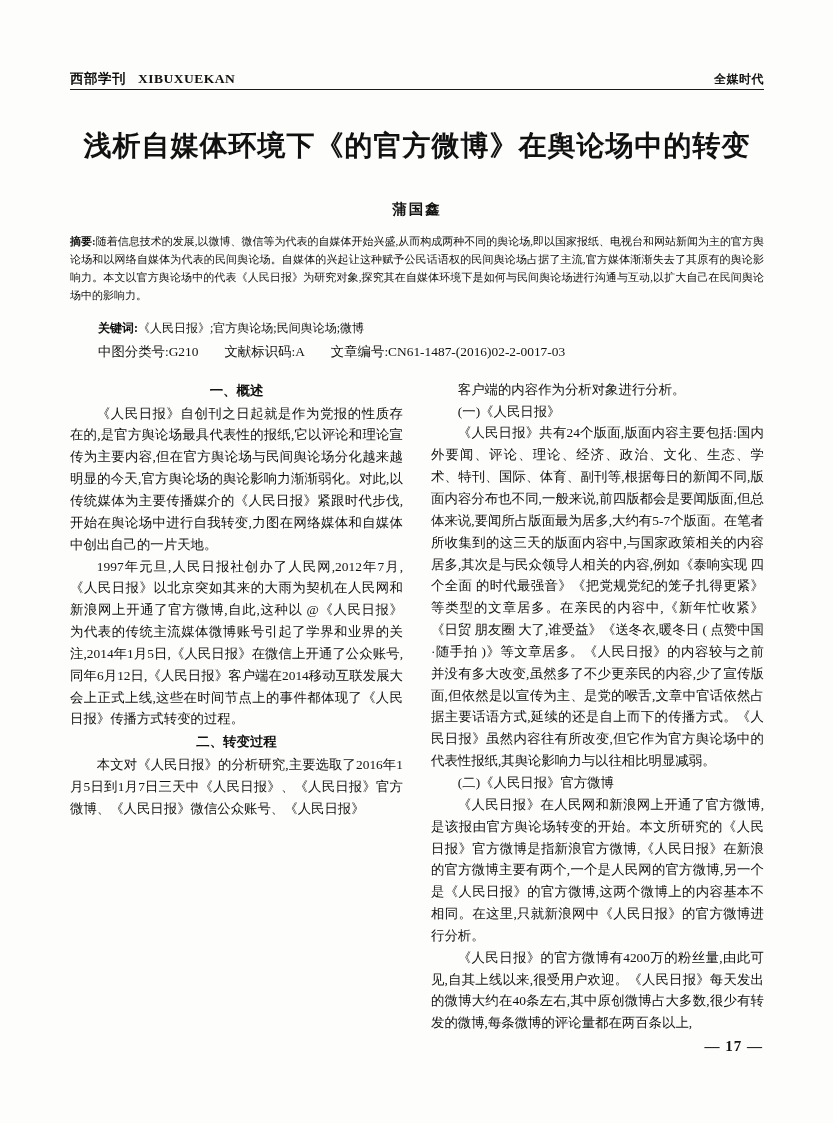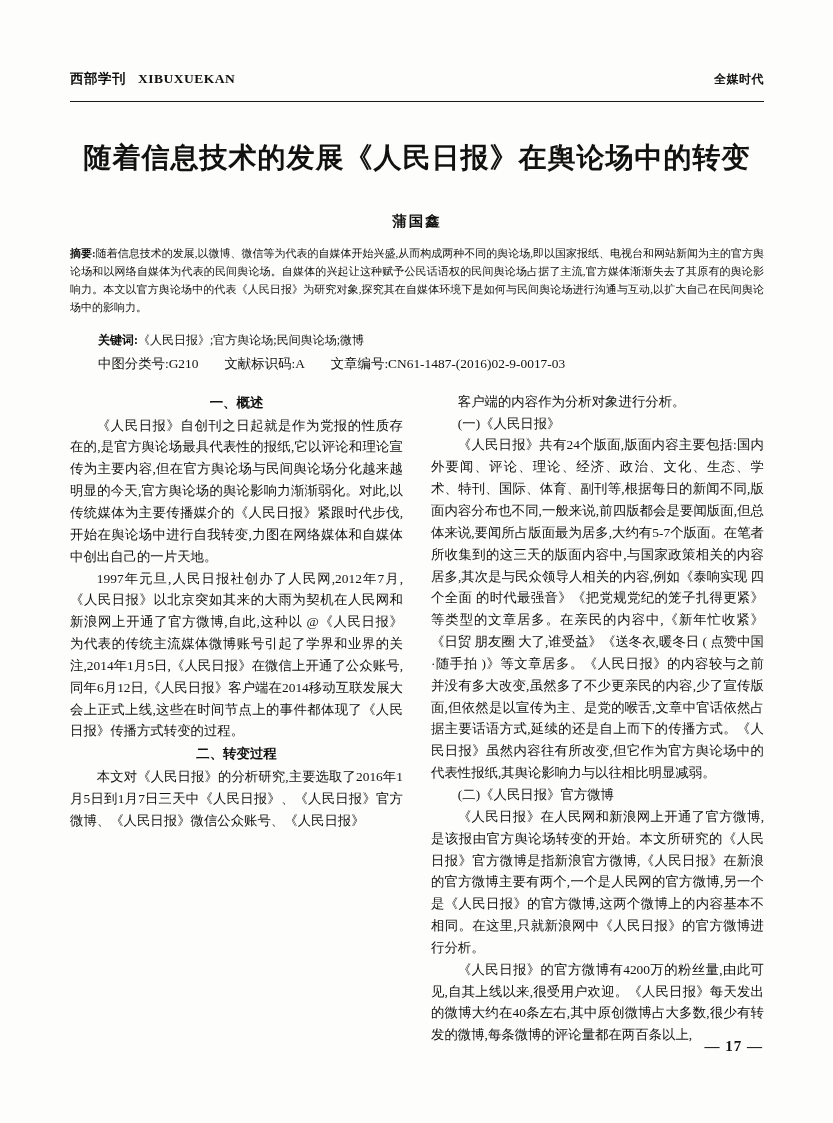--- a/index.html
+++ b/index.html
@@ -21,21 +21,21 @@
     position: absolute;
     left: 70px;
     top: 70px;
     width: 694px;
   }
   
   .runhead {
     display: flex;
     align-items: baseline;
     justify-content: space-between;
-    padding-bottom: 12px;
+    padding-bottom: 0;
   }
   .runhead-left {
     font-size: 13.5px;
     font-weight: bold;
     letter-spacing: 0.5px;
   }
   .runhead-left .en {
     font-family: "Liberation Serif", serif;
     font-weight: bold;
     margin-left: 12px;
@@ -136,33 +136,33 @@
   <div class="content">
 
     <div class="runhead">
       <div class="runhead-left">
         <span>西部学刊</span><span class="en">XIBUXUEKAN</span>
       </div>
       <div class="runhead-right">全媒时代</div>
     </div>
     <div class="rule"></div>
 
-    <h1 class="title">随着信息技术的发展《人民日报》在舆论场中的转变</h1>
+    <h1 class="title">浅析自媒体环境下《的官方微博》在舆论场中的转变</h1>
     <div class="author">蒲国鑫</div>
 
     <div class="abstract">
       <span class="lbl">摘要:</span><span>随着信息技术的发展,以微博、微信等为代表的自媒体开始兴盛,从而构成两种不同的舆论场,即以国家报纸、电视台和网站新闻为主的官方舆论场和以网络自媒体为代表的民间舆论场。自媒体的兴起让这种赋予公民话语权的民间舆论场占据了主流,官方媒体渐渐失去了其原有的舆论影响力。本文以官方舆论场中的代表《人民日报》为研究对象,探究其在自媒体环境下是如何与民间舆论场进行沟通与互动,以扩大自己在民间舆论场中的影响力。</span>
     </div>
 
     <div class="keywords">
       <span class="lbl">关键词:</span><span>《人民日报》;官方舆论场;民间舆论场;微博</span>
     </div>
 
     <div class="codes">
-      <span>中图分类号:</span><span>G210</span><span class="gap"></span><span>文献标识码:</span><span>A</span><span class="gap"></span><span>文章编号:</span><span>CN61-1487-(2016)02-9-0017-03</span>
+      <span>中图分类号:</span><span>G210</span><span class="gap"></span><span>文献标识码:</span><span>A</span><span class="gap"></span><span>文章编号:</span><span>CN61-1487-(2016)02-2-0017-03</span>
     </div>
 
     <div class="columns">
       <div class="col" id="col-left">
           <p class="h">一、概述</p>
           <p class="sub">《人民日报》自创刊之日起就是作为党报的性质存在的,是官方舆论场最具代表性的报纸,它以评论和理论宣传为主要内容,但在官方舆论场与民间舆论场分化越来越明显的今天,官方舆论场的舆论影响力渐渐弱化。对此,以传统媒体为主要传播媒介的《人民日报》紧跟时代步伐,开始在舆论场中进行自我转变,力图在网络媒体和自媒体中创出自己的一片天地。</p>
           <p class="sub">1997年元旦,人民日报社创办了人民网,2012年7月,《人民日报》以北京突如其来的大雨为契机在人民网和新浪网上开通了官方微博,自此,这种以 @《人民日报》 为代表的传统主流媒体微博账号引起了学界和业界的关注,2014年1月5日,《人民日报》在微信上开通了公众账号,同年6月12日,《人民日报》客户端在2014移动互联发展大会上正式上线,这些在时间节点上的事件都体现了《人民日报》传播方式转变的过程。</p>
           <p class="h">二、转变过程</p>
           <p class="sub">本文对《人民日报》的分析研究,主要选取了2016年1月5日到1月7日三天中《人民日报》、《人民日报》官方微博、《人民日报》微信公众账号、《人民日报》</p>
         </div>

